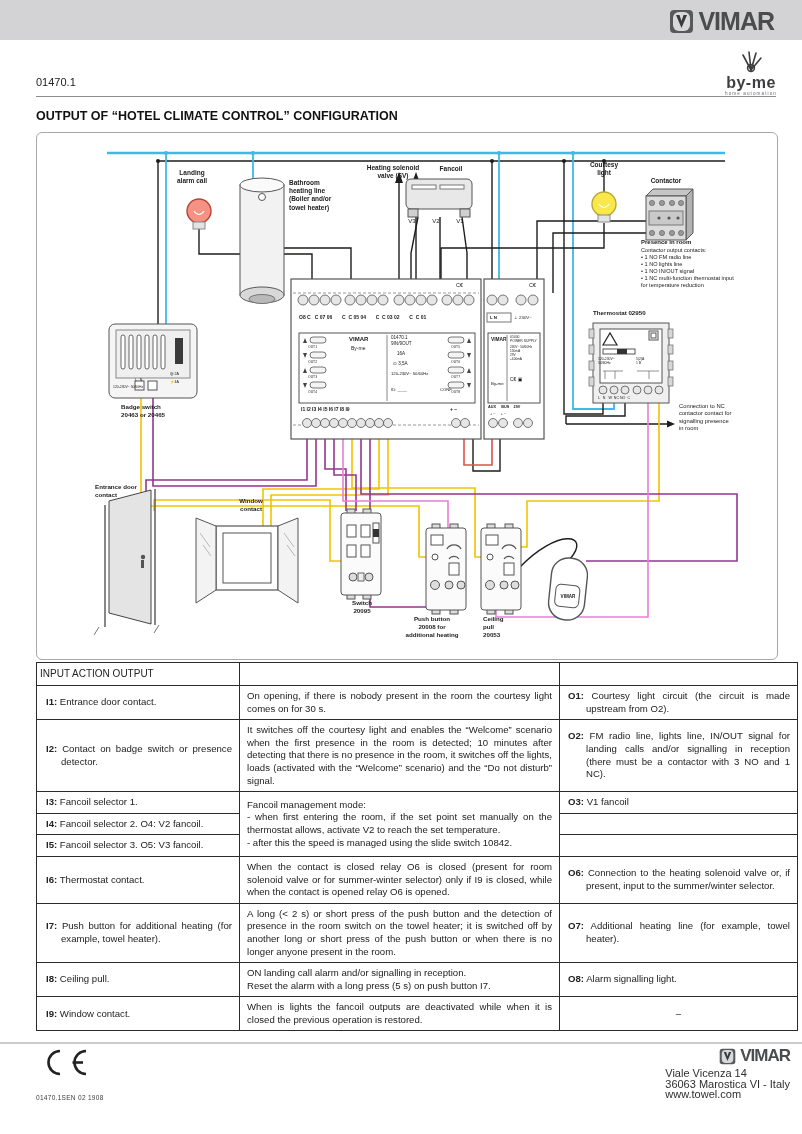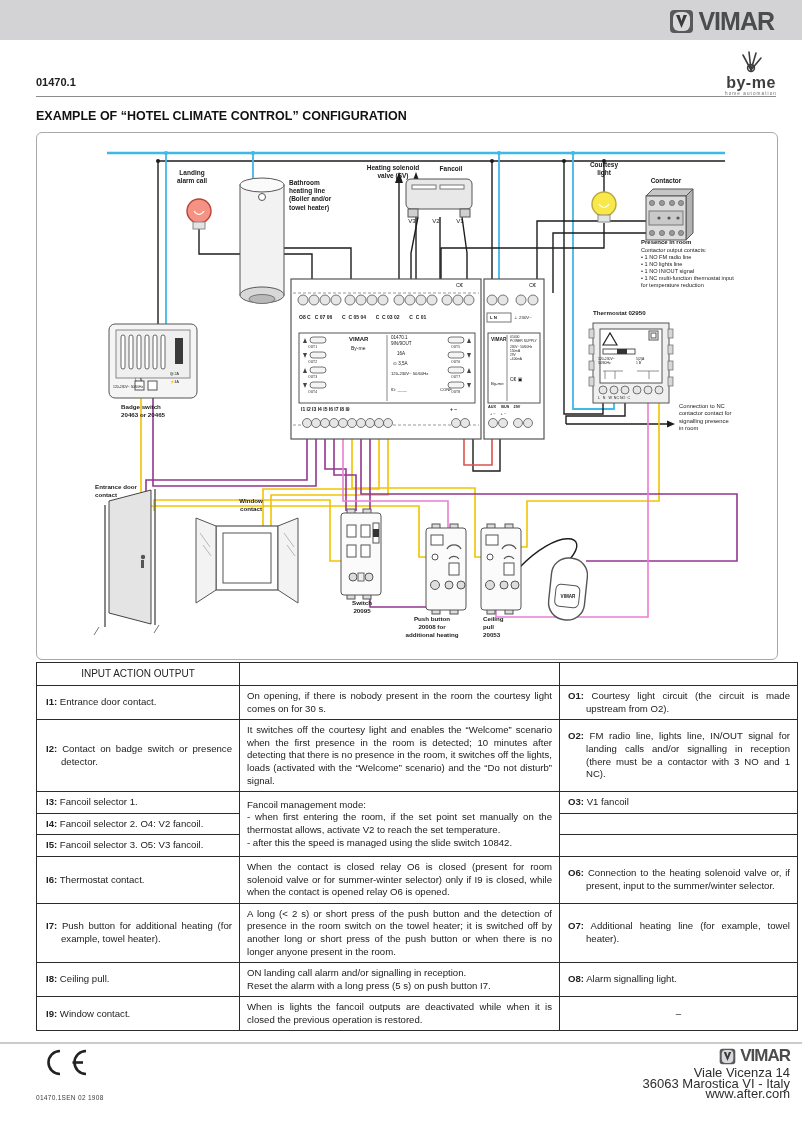--- a/index.html
+++ b/index.html
@@ -1,39 +1,39 @@
 <!DOCTYPE html>
 <html><head>
 <meta charset="utf-8">
 <style>
   html,body{margin:0;padding:0;background:#fff;}
   .page{position:relative;width:802px;height:1134px;background:#fff;font-family:"Liberation Sans",sans-serif;color:#1a1a1a;overflow:hidden;padding-left:20px;}
   .topbar{position:absolute;left:0;top:0;width:802px;height:40px;background:#d3d3d5;}
   .vimar-logo{position:absolute;display:flex;align-items:center;gap:4px;}
   .vimar-logo .vtext{font-weight:700;color:#4b4c4e;letter-spacing:-1px;}
-  .code{position:absolute;left:36px;top:76px;font-size:11px;font-weight:700;color:#222;}
+  .code{position:absolute;left:36px;top:76px;font-size:11px;font-weight:400;color:#222;}
   .rule{position:absolute;left:36px;top:96px;width:740px;border-top:1px solid #8c8c8c;}
   .byme{position:absolute;right:26px;top:48px;width:90px;text-align:center;color:#3e3e40;}
   .byme .bm{font-size:16px;font-weight:700;letter-spacing:0.5px;line-height:14px;}
   .byme .ha{font-size:4.6px;letter-spacing:1.1px;color:#6a6a6a;margin-top:1px;}
   .title{position:absolute;left:36px;top:109px;font-size:12.5px;font-weight:700;color:#111;}
   .diagram{position:absolute;left:36px;top:132px;width:740px;height:526px;border:1px solid #a8a8a8;border-radius:6px;background:#fff;}
   .diagram svg{position:absolute;left:0;top:0;}
   .dlabel{position:absolute;line-height:1.26;color:#1a1a1a;white-space:pre-line;}
   .io-table{position:absolute;left:36px;top:662px;width:740px;border-collapse:collapse;table-layout:fixed;}
   .io-table td{border:1px solid #2b2b2b;vertical-align:middle;font-size:9.6px;line-height:12.6px;color:#222;padding:4px 7px;}
-  .io-table td.th-cell{height:16px;text-align:center;font-size:10px;padding:3px;}
+  .io-table td.th-cell{height:16px;font-size:10px;padding:3px;}
   .in-cell{width:196px;padding-left:24px !important;text-indent:-15px;text-align:justify;}
   .act-cell{width:313px;white-space:pre-line;text-align:justify;}
   .out-cell{width:231px;padding-left:26px !important;text-indent:-18px;text-align:justify;}
   .out-cell.center{text-align:center;padding-left:7px !important;text-indent:0;}
   .bold{font-weight:700;}
   .footer-sep{position:absolute;left:0;top:1042px;width:802px;border-top:2px solid #cbcbcb;}
   .footer-code{position:absolute;left:36px;top:1094px;font-size:6.5px;color:#3c3c3c;letter-spacing:0.3px;}
-  .address{position:absolute;right:32px;top:1068px;text-align:right;font-size:13px;line-height:10.5px;color:#2e2e2e;}
+  .address{position:absolute;right:32px;top:1068px;font-size:11px;line-height:10.5px;color:#2e2e2e;}
   .flogo{right:32px;top:1046px;}
 </style>
 </head>
 <body>
 
 <div class="page">
 
   <div class="topbar">
     <div class="vimar-logo" style="right:28px;top:7px;position:absolute;">
       <svg width="25" height="25" viewBox="0 0 25 25">
@@ -54,21 +54,21 @@
           <path d="M13,22 L11,4"></path>
           <path d="M13,22 L18,5"></path>
           <path d="M13,22 L23,10"></path>
         <circle cx="13" cy="20" r="3.4"></circle>
       </g>
     </svg>
     <div class="bm">by-me</div>
     <div class="ha">home automation</div>
   </div>
 
-  <div class="title">EXAMPLE OF “HOTEL CLIMATE CONTROL” CONFIGURATION</div>
+  <div class="title">OUTPUT OF “HOTEL CLIMATE CONTROL” CONFIGURATION</div>
 
   <div class="diagram">
     <svg width="740" height="526" viewBox="0 0 740 526">
 
       <g>
         <path d="M70,20 H688" stroke="#3fb9e8" stroke-width="2.4" fill="none"></path>
         <path d="M120,28 H688" stroke="#1d1d1b" stroke-width="1.5" fill="none"></path>
       </g>
 
       <g stroke="#3fb9e8" stroke-width="1.8" fill="none">
@@ -546,15 +546,15 @@
     <svg width="17" height="17" viewBox="0 0 25 25">
       <rect x="1" y="1" width="23" height="23" rx="4" fill="#58595b"></rect>
       <rect x="4" y="3" width="17" height="19" rx="6" fill="#d9d9db"></rect>
       <path d="M7,6 L12.5,19 L18,6 L14.5,6 L12.5,12 L10.5,6 Z" fill="#3a3a3c"></path>
     </svg>
     <span class="vtext" style="font-size:17px;">VIMAR</span>
   </div>
   <div class="address">
     <div>Viale Vicenza 14</div>
     <div>36063 Marostica VI - Italy</div>
-    <div>www.after.com</div>
+    <div>www.towel.com</div>
   </div>
 </div>
 
 </body></html>

